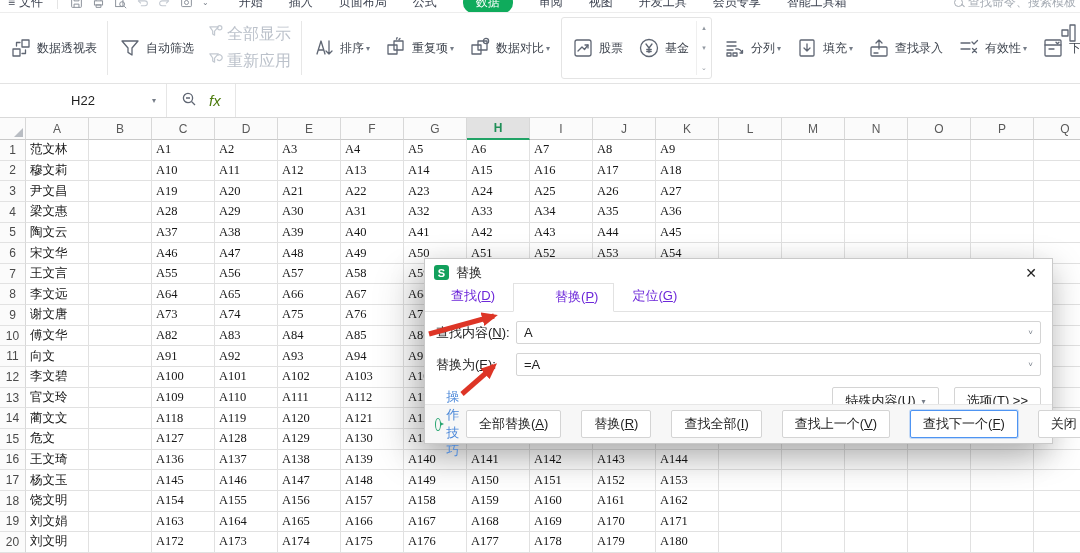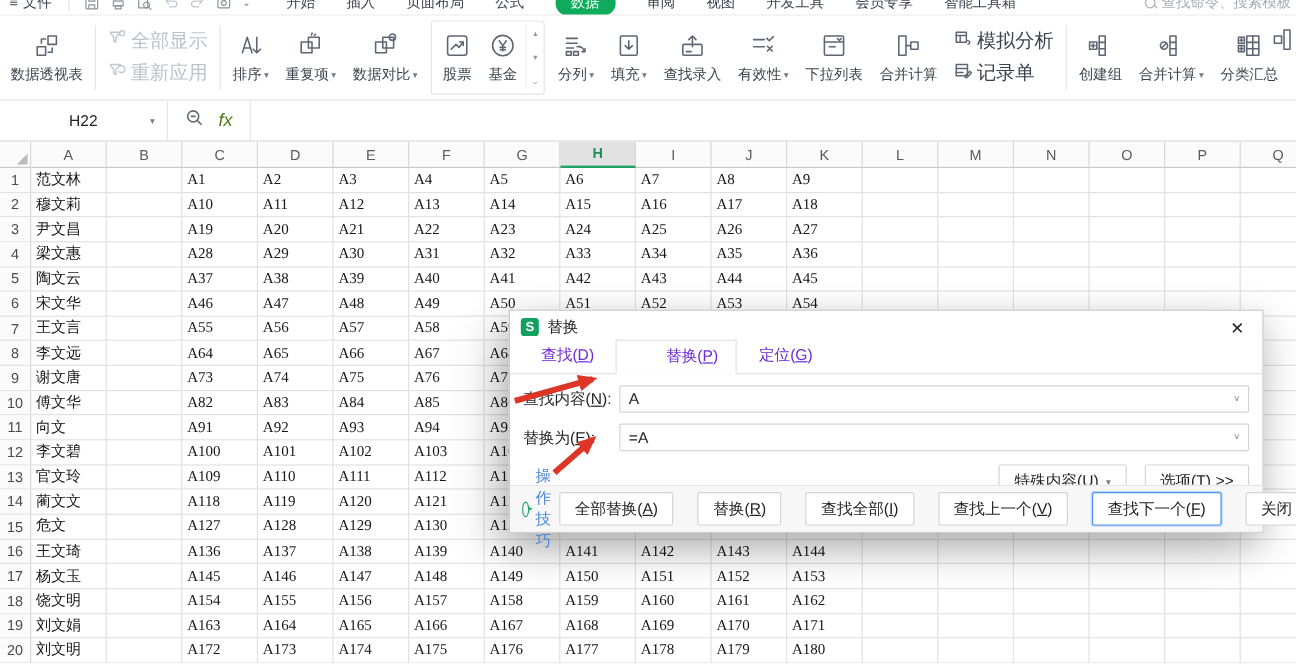--- a/index.html
+++ b/index.html
@@ -24,41 +24,41 @@
     color:#a7adb5; padding-right:4px; white-space:nowrap; }
   .mini-search { width:9px; height:9px; border:1.3px solid #a7adb5; border-radius:50%;
     position:relative; display:inline-block; }
   .mini-search::after { content:''; position:absolute; width:4px; height:1.3px;
     background:#a7adb5; transform:rotate(45deg); right:-3px; bottom:-1px; }
 
   
   .ribbon { position:absolute; top:13px; left:0; right:0; height:71px; background:#fff;
     border-bottom:1px solid #e3e3e3; display:flex; align-items:center; padding:0 2px;
     z-index:2; overflow:hidden; }
-  .rb-item { display:flex; flex-direction:column; align-items:center; justify-content:center;
+  .rb-item { display:flex; flex-direction:row; align-items:center; justify-content:center;
     gap:4px; padding:0 7px; font-size:12px; color:#3d434d; white-space:nowrap; }
   .rb-item svg, .rb-srow svg { stroke:#5f6673; fill:none; stroke-width:1.3;
     stroke-linecap:round; stroke-linejoin:round; display:block; }
   .rb-lab { display:flex; align-items:center; gap:2px; }
   .chev { font-size:8px; color:#767d88; }
   .rb-div { width:1px; height:54px; background:#e7e7e7; margin:0 3px; flex:0 0 1px; }
   .rb-stack { display:flex; flex-direction:column; justify-content:center; gap:6px; padding:0 7px; }
   .rb-srow { display:flex; align-items:flex-start; gap:4px; font-size:16px; color:#3d434d; white-space:nowrap; }
   .rb-srow.disabled { color:#bcc2cb; }
   .rb-srow.disabled svg { stroke:#c3c9d1; }
   .stock-box { border:1px solid #e4e4e4; border-radius:3px; display:flex; align-items:stretch;
     margin:0 4px; padding:3px 0 3px 2px; height:62px; }
   .spinner { display:flex; flex-direction:column; align-items:center; justify-content:space-between;
     width:15px; border-left:1px solid #efefef; color:#9298a1; font-size:7px; padding:3px 0; }
   .rb-edge { position:absolute; right:-10px; top:8px; }
 
   
   .fbar { position:absolute; top:84px; left:0; right:0; height:34px; background:#fff;
     border-bottom:1px solid #d9d9d9; display:flex; align-items:center; z-index:2; }
-  .name-box { width:140px; height:100%; position:relative; display:flex; align-items:center;
+  .name-box { width:167px; height:100%; position:relative; display:flex; align-items:center;
     justify-content:center; font-size:13px; color:#1f1f1f; border-right:1px solid #e6e6e6; }
   .name-box .chev { position:absolute; right:10px; }
   .fx-zone { display:flex; align-items:center; gap:12px; padding:0 14px; color:#555; }
   .fx-glyph { font-family:Liberation Sans, sans-serif; font-style:italic; font-size:15px; color:#4d7c0f; }
   .formula-field { flex:1; height:100%; border-left:1px solid #e6e6e6; font-size:13px;
     display:flex; align-items:center; padding-left:6px; color:#1f1f1f; }
 
   
   .grid { position:absolute; top:118px; left:0; width:1080px; height:435px; overflow:hidden;
     background:#fff; z-index:1; }
@@ -188,20 +188,30 @@
           <rect x="4" y="13" width="7" height="7"></rect>
           <rect x="13" y="4" width="7" height="7"></rect>
           <path d="M7.5 10V6.5H11M16.5 14v3.5H13"></path>
         </svg>
       </span>
     <span class="rb-lab">
         <span>数据透视表</span>
       </span>
   </div>
   <div class="rb-div"></div>
+  <div class="rb-item">
+    <span>
+        <svg width="24" height="24" viewBox="0 0 24 24">
+          <path d="M4 5h16l-6 7v7l-4-2.6V12z"></path>
+        </svg>
+      </span>
+    <span class="rb-lab">
+        <span>自动筛选</span>
+      </span>
+  </div>
   <div class="rb-stack">
     <div class="rb-srow disabled">
       <span>
           <svg width="15" height="15" viewBox="0 0 16 16">
             <path d="M2 3h9l-4 4.5V12l-2-1.4V7.5z"></path>
             <circle cx="12.5" cy="4" r="2.3"></circle>
           </svg>
         </span>
       <span>全部显示</span>
     </div>

